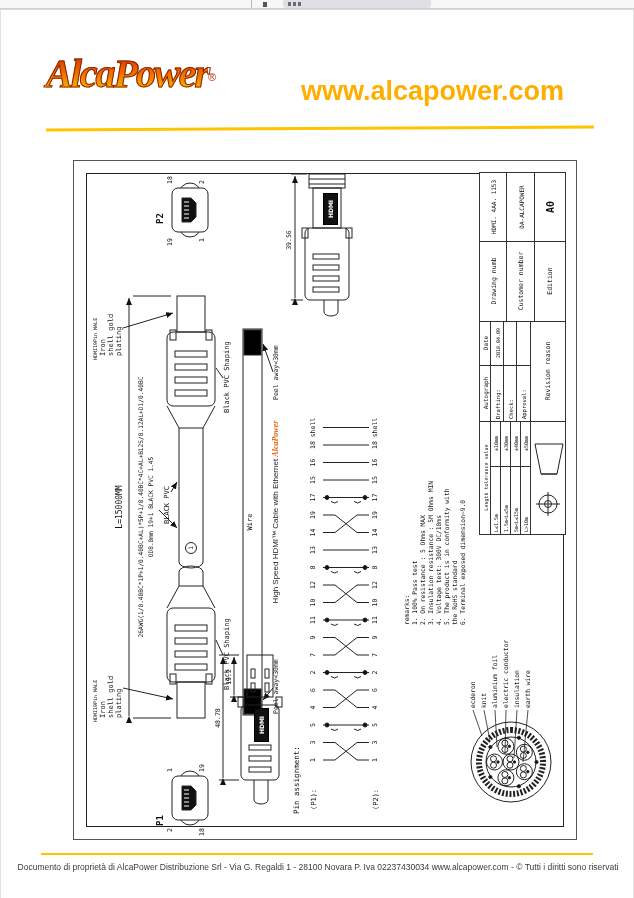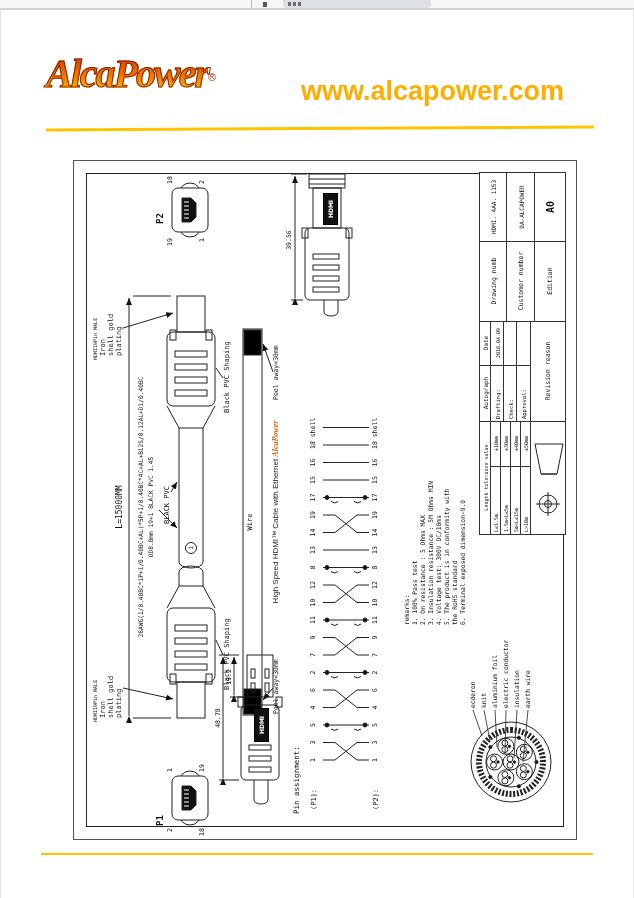--- a/index.html
+++ b/index.html
@@ -434,14 +434,15 @@
         <div class="cell" style="left:213px;top:0;width:80px;height:27px;font-size:6.5px;">Drawing numb</div>
         <div class="cell" style="left:293px;top:0;width:68px;height:27px;font-size:6px;">HDMI. 4AA. 1153</div>
         <div class="cell" style="left:213px;top:27px;width:80px;height:28px;font-size:6.5px;">Customer number</div>
         <div class="cell" style="left:293px;top:27px;width:68px;height:28px;font-size:6px;">DA-ALCAPOWER</div>
         <div class="cell" style="left:213px;top:55px;width:80px;height:30px;font-size:6.5px;">Edition</div>
         <div class="cell" style="left:293px;top:55px;width:68px;height:30px;font-size:10px;font-weight:bold;">A0</div>
       </div>
     </div>
 
     <div class="abs" id="footer-rule"></div>
+    <div class="abs" id="footer-text">Documento di proprietà di AlcaPower Distribuzione Srl - Via G. Regaldi 1 - 28100 Novara P. Iva 02237430034  www.alcapower.com  - © Tutti i diritti sono riservati</div>
   </div>
 </div>
 
 </body></html>

